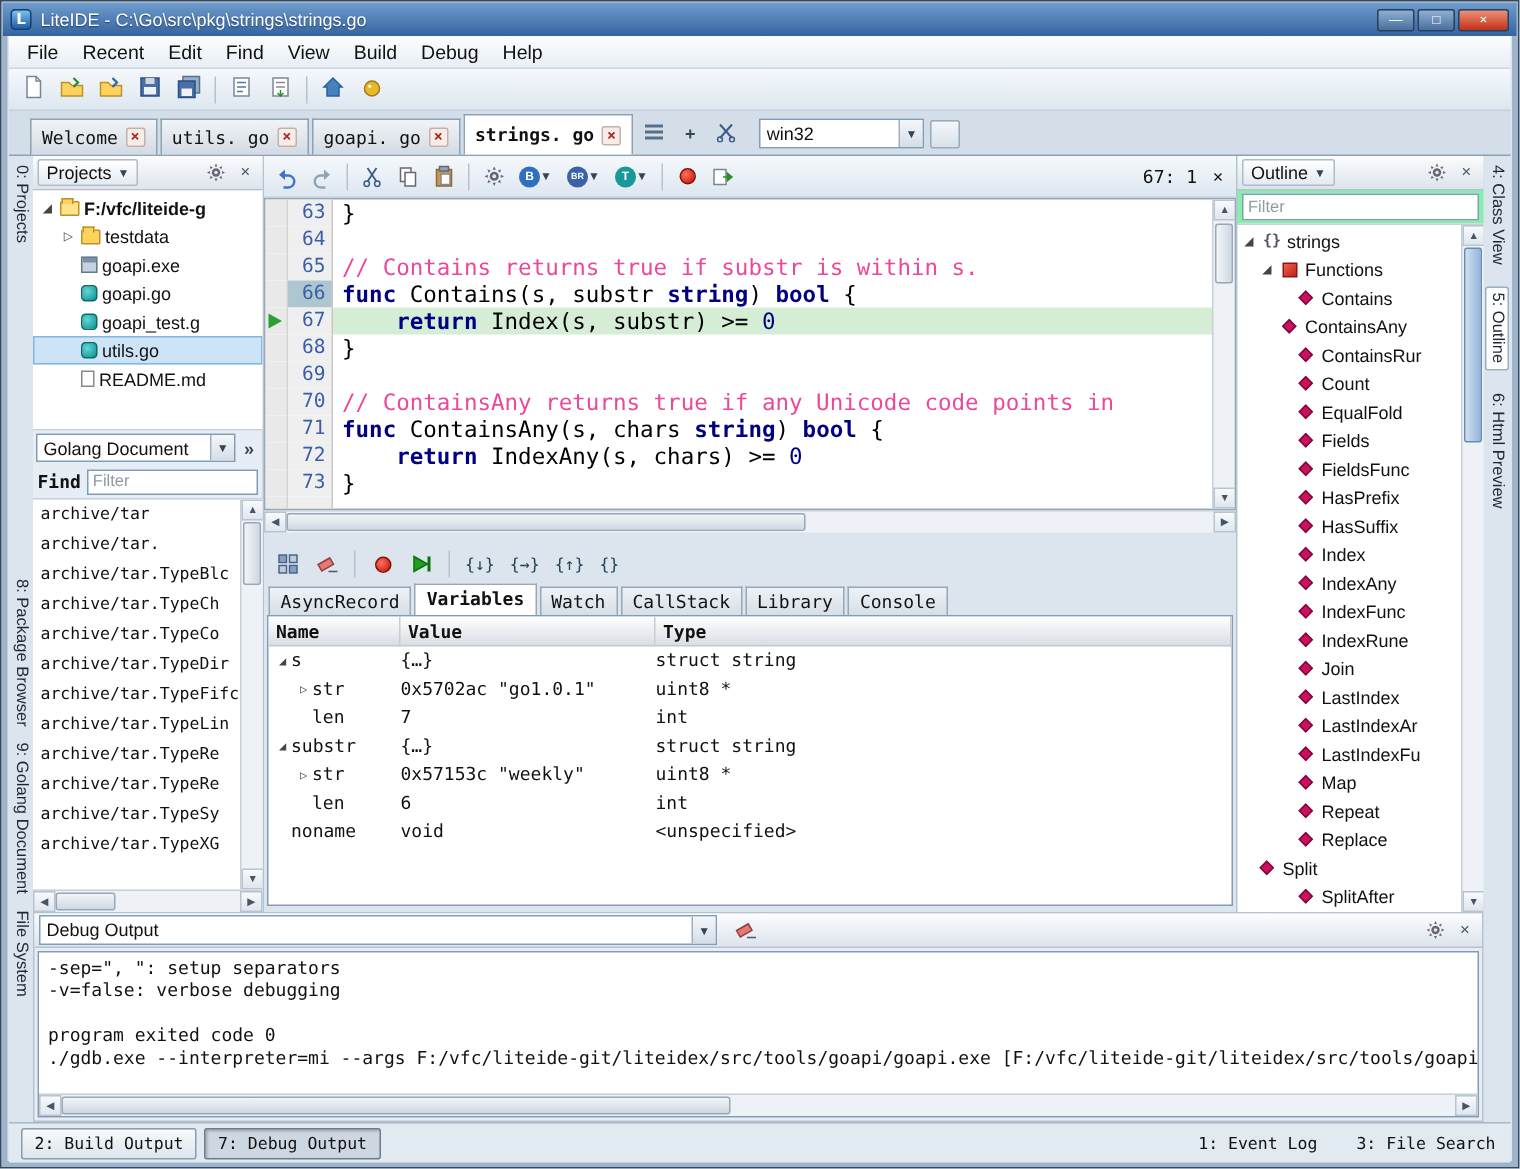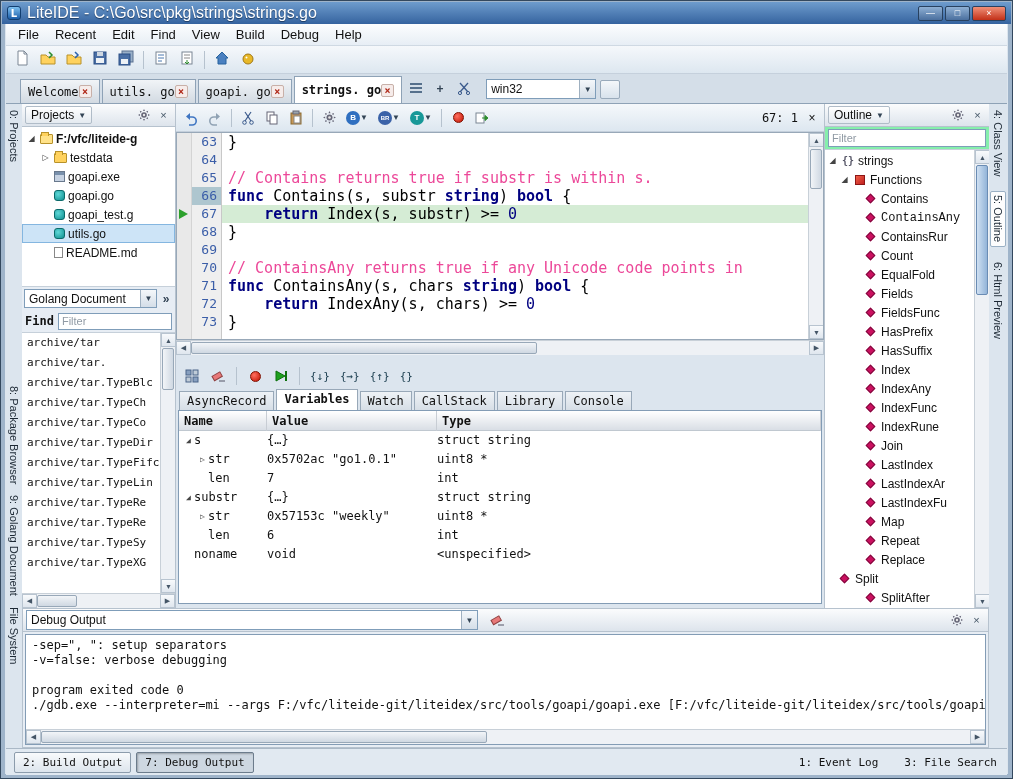--- a/index.html
+++ b/index.html
@@ -3,39 +3,39 @@
 <meta charset="utf-8">
 <style>
 *{margin:0;padding:0;box-sizing:border-box}
 html,body{width:1013px;height:779px;overflow:hidden}
 body{font-family:"Liberation Sans",sans-serif;background:#7c94ac;font-size:12px;color:#111}
 .window{position:relative;width:1013px;height:779px;background:#dce5ee;border:1px solid #33485e;box-shadow:inset 0 0 0 4px #9fb4ca;overflow:hidden}
 
 
 .titlebar{position:absolute;left:1px;top:1px;right:1px;height:22px;background:linear-gradient(#6e9ccd,#3c6aa4 60%,#2c5globals990);background:linear-gradient(#6e9ccd,#35639f);display:flex;align-items:center;gap:6px;padding:0 5px}
 .app-icon{width:14px;height:14px;border-radius:3px;background:linear-gradient(#7ec0f0,#1c5da8);color:#fff;font:bold 10px/14px "DejaVu Sans",sans-serif;text-align:center;border:1px solid #123e70}
-.title-text{flex:1;color:#fff;font-size:16px;text-shadow:0 1px 1px #1c3a60;white-space:nowrap;overflow:hidden}
+.title-text{flex:1;color:#fff;font-size:12px;text-shadow:0 1px 1px #1c3a60;white-space:nowrap;overflow:hidden}
 .caps{display:flex;gap:2px}
 .cap{width:25px;height:15px;border:1px solid #28415f;border-radius:2px;display:flex;align-items:center;justify-content:center;color:#fff;font-size:9px;line-height:9px;background:linear-gradient(#8fb0d4,#4a6f9e)}
 .cap.close{width:34px;background:linear-gradient(#f09078,#c23018)}
 
 
 .menubar{position:absolute;left:5px;right:5px;top:23px;height:22px;display:flex;align-items:stretch;background:linear-gradient(#fcfdfe,#e7eef5);border-bottom:1px solid #cfd9e3;padding-left:4px;font-size:13px}
 .menu-item{display:flex;align-items:center;padding:0 8px;cursor:default}
 .menu-item::first-letter{text-decoration:underline}
 
 
 .toolbar{position:absolute;left:5px;right:5px;top:45px;height:28px;display:flex;align-items:center;gap:2px;padding:0 4px;background:linear-gradient(#f5f8fb,#dde7f0);border-bottom:1px solid #c5d0dc}
 .tbtn{width:24px;height:22px;display:flex;align-items:center;justify-content:center;border:1px solid transparent;border-radius:2px}
 .tsep{width:1px;height:18px;background:#b6c2ce;margin:0 3px}
 
 
 .tabbar{position:absolute;left:5px;right:5px;top:73px;height:30px;background:#d4dee8;display:flex;align-items:flex-end;padding:3px 3px 0 14px;border-bottom:1px solid #8ea2b6}
 .tabs{display:flex;align-items:flex-end}
-.tab{height:24px;display:flex;align-items:center;padding:8px 7px;border:1px solid #8ea2b6;border-bottom:none;background:linear-gradient(#f1f4f7,#d2dae2);margin-right:2px;font:12px "DejaVu Sans Mono",monospace;white-space:nowrap}
+.tab{height:24px;display:flex;align-items:center;gap:5px;padding:8px 7px;border:1px solid #8ea2b6;border-bottom:none;background:linear-gradient(#f1f4f7,#d2dae2);margin-right:2px;font:12px "DejaVu Sans Mono",monospace;white-space:nowrap}
 .tab.active{background:#fff;height:27px;font-weight:bold}
 .tab-close{color:#b02818;font-weight:bold;font-size:10px;line-height:11px;width:13px;height:13px;text-align:center;border:1px solid #c8b0a8;background:#f6ecea;border-radius:2px}
 .tabbar-btn{height:22px;min-width:22px;display:flex;align-items:center;justify-content:center;margin:0 1px 3px 1px;color:#345;font-weight:bold}
 .env-combo{width:110px;margin:0 4px 4px 10px}
 .sq-btn{width:20px;height:19px;margin-bottom:4px;border:1px solid #9ab;background:linear-gradient(#f4f7fa,#d8e2ec);border-radius:2px}
 
 
 .combo{height:20px;background:#fff;border:1px solid #7f9db9;display:flex;align-items:center;font-size:12px;padding-left:4px;white-space:nowrap;overflow:hidden}
 .combo-arrow{margin-left:auto;width:16px;align-self:stretch;background:linear-gradient(#f4f7fa,#d4dee8);border-left:1px solid #9fb0c0;display:flex;align-items:center;justify-content:center;font-size:8px;color:#345}
 input{font-family:"Liberation Sans",sans-serif}
@@ -699,21 +699,21 @@
             <div class="otree-row" style="padding-left: 14px;">
               <span class="expander">◢</span>
               <span class="oic ic-functions"></span>
               <span class="otree-label">Functions</span>
             </div>
             <div class="otree-row" style="padding-left: 26px;">
               <span class="expander"></span>
               <span class="oic ic-diamond"></span>
               <span class="otree-label">Contains</span>
             </div>
-            <div class="otree-row" style="padding-left: 26px; font-family: Liberation Mono, monospace;">
+            <div class="otree-row" style="padding-left: 15px;">
               <span class="expander"></span>
               <span class="oic ic-diamond"></span>
               <span class="otree-label">ContainsAny</span>
             </div>
             <div class="otree-row" style="padding-left: 26px;">
               <span class="expander"></span>
               <span class="oic ic-diamond"></span>
               <span class="otree-label">ContainsRur</span>
             </div>
             <div class="otree-row" style="padding-left: 26px;">

